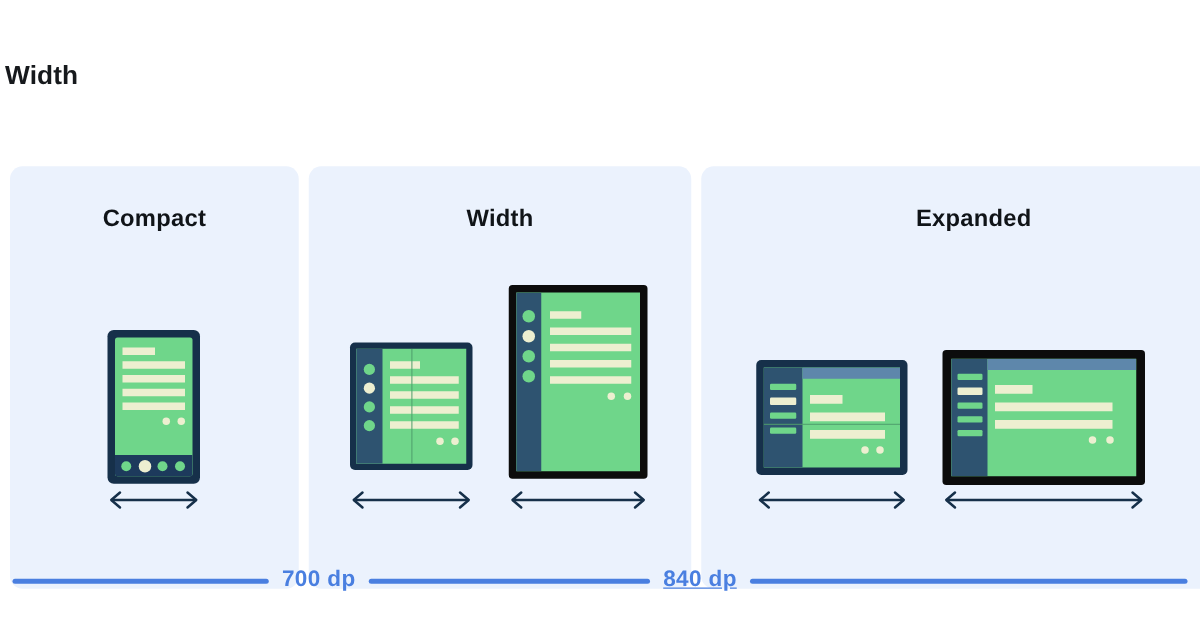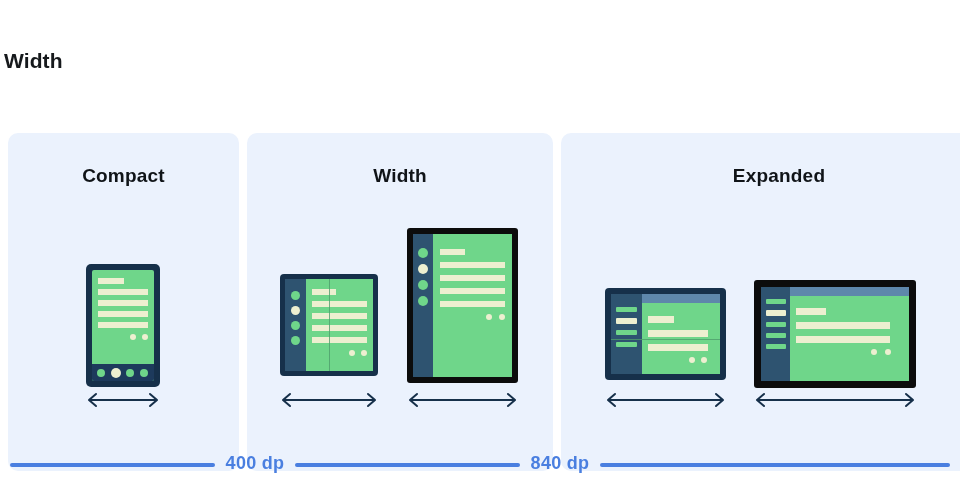--- a/index.html
+++ b/index.html
@@ -324,17 +324,17 @@
         <line x1="3" y1="8" x2="159" y2="8" stroke="#16304a" stroke-width="2"></line>
         <polyline points="10,2 3,8 10,14" fill="none" stroke="#16304a" stroke-width="2" stroke-linecap="round" stroke-linejoin="round"></polyline>
         <polyline points="152,2 159,8 152,14" fill="none" stroke="#16304a" stroke-width="2" stroke-linecap="round" stroke-linejoin="round"></polyline>
       </svg>
     </div>
   </div>
 </div>
 
 <div class="scale">
   <div class="scale-line" style="left:10px;  width:205px;"></div>
-  <div class="scale-label" style="left:215px; width:80px;">400 dp</div>
+  <div class="scale-label" style="left:215px; width:80px;">700 dp</div>
   <div class="scale-line" style="left:295px; width:225px;"></div>
-  <div class="scale-label" style="left:520px; width:80px;">840 dp</div>
+  <div class="scale-label" style="left:520px; width:80px;text-decoration:underline;">840 dp</div>
   <div class="scale-line" style="left:600px; width:350px;"></div>
 </div>
 
 </body></html>

